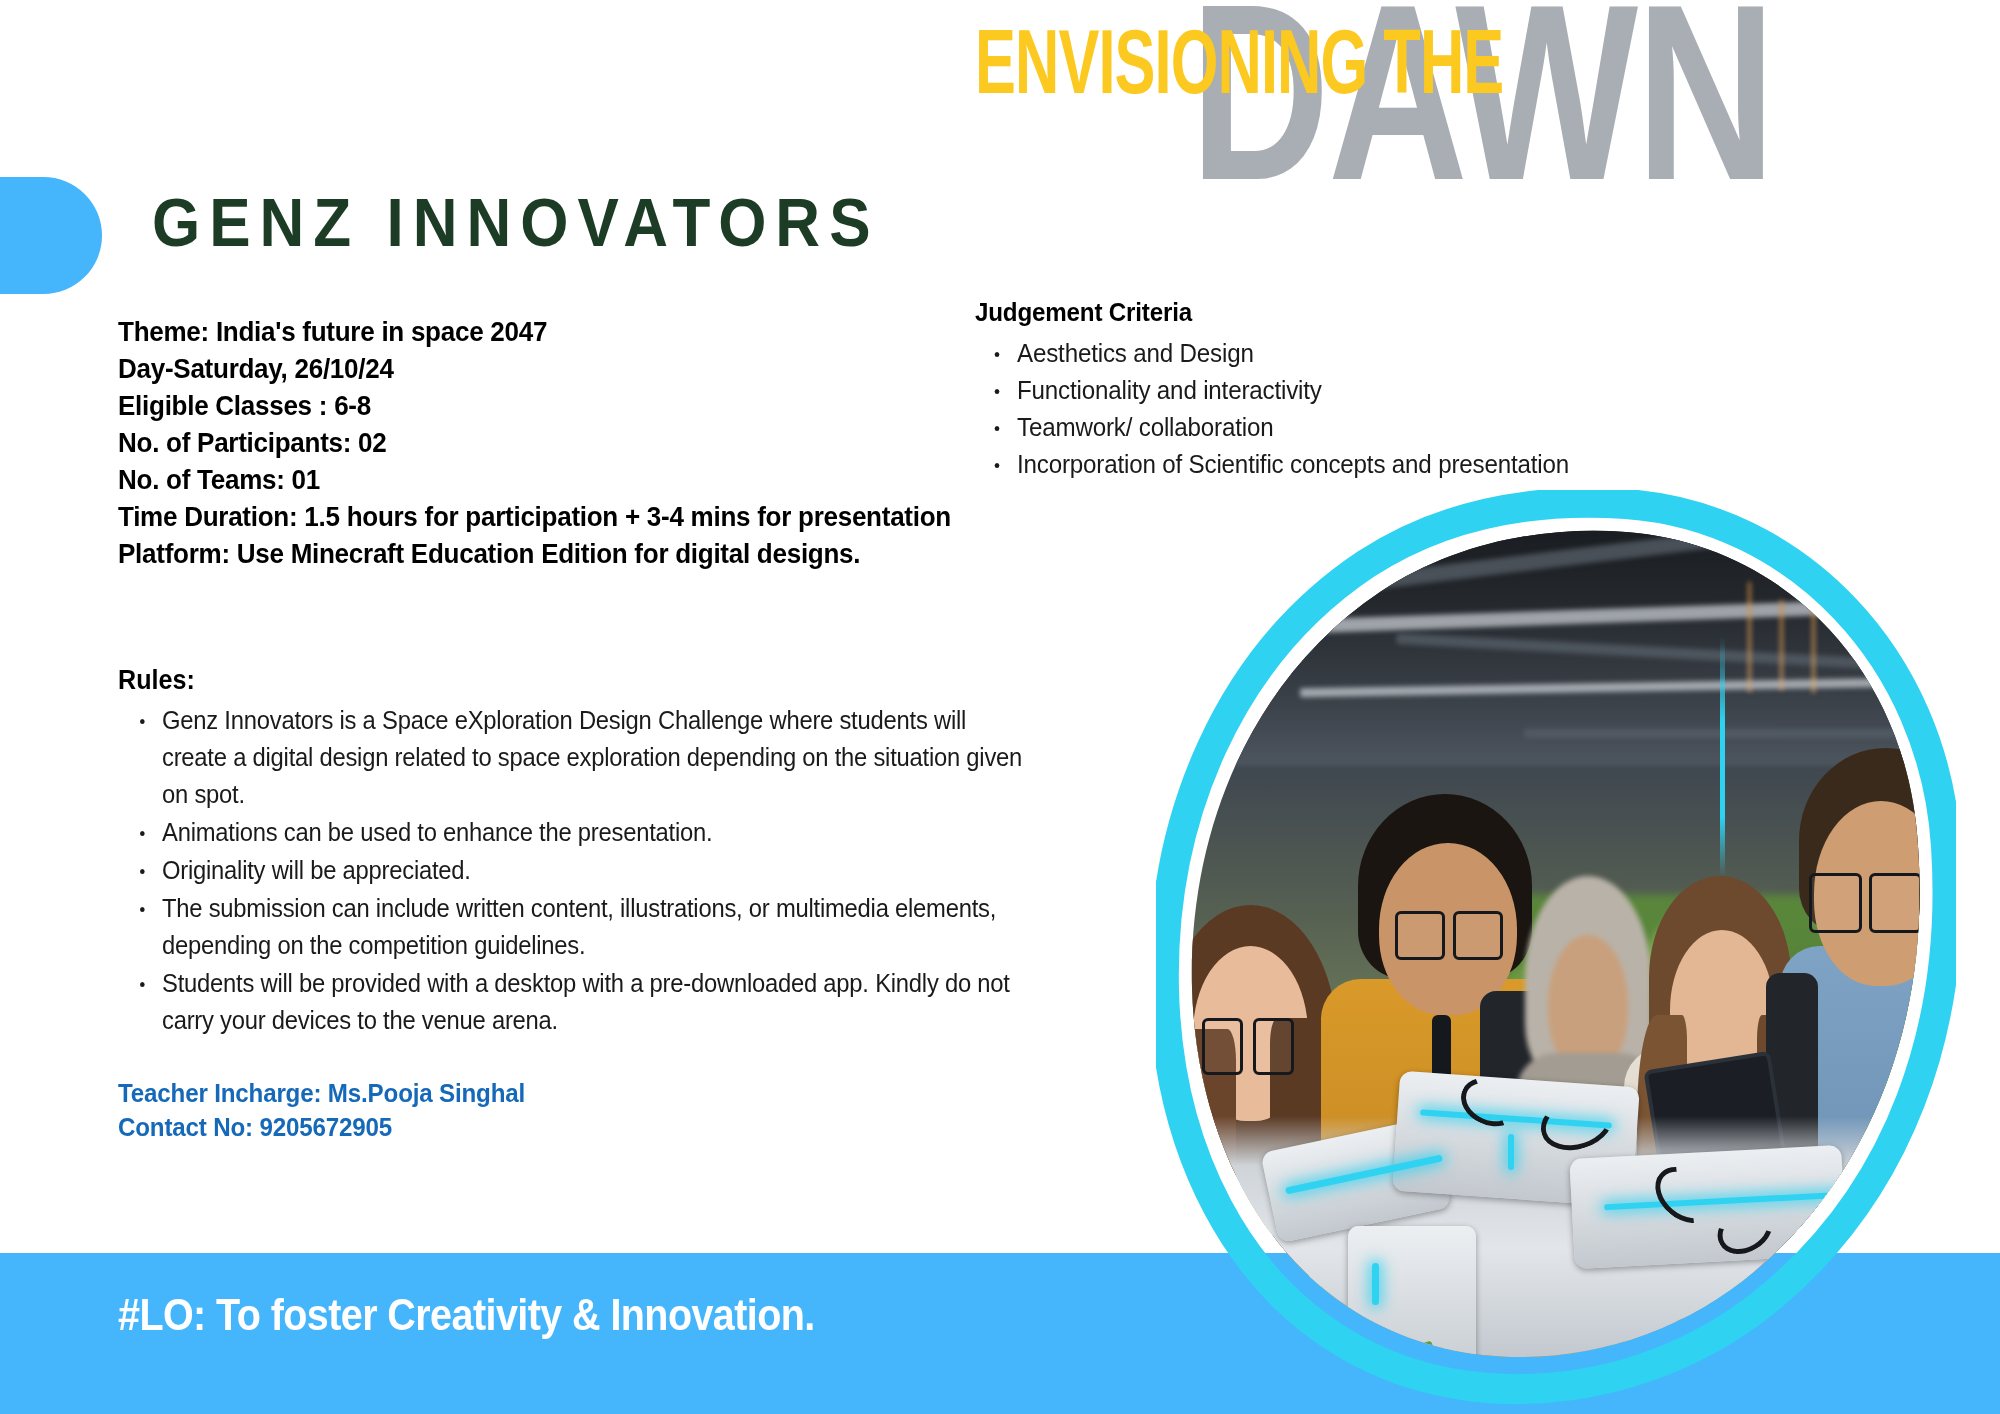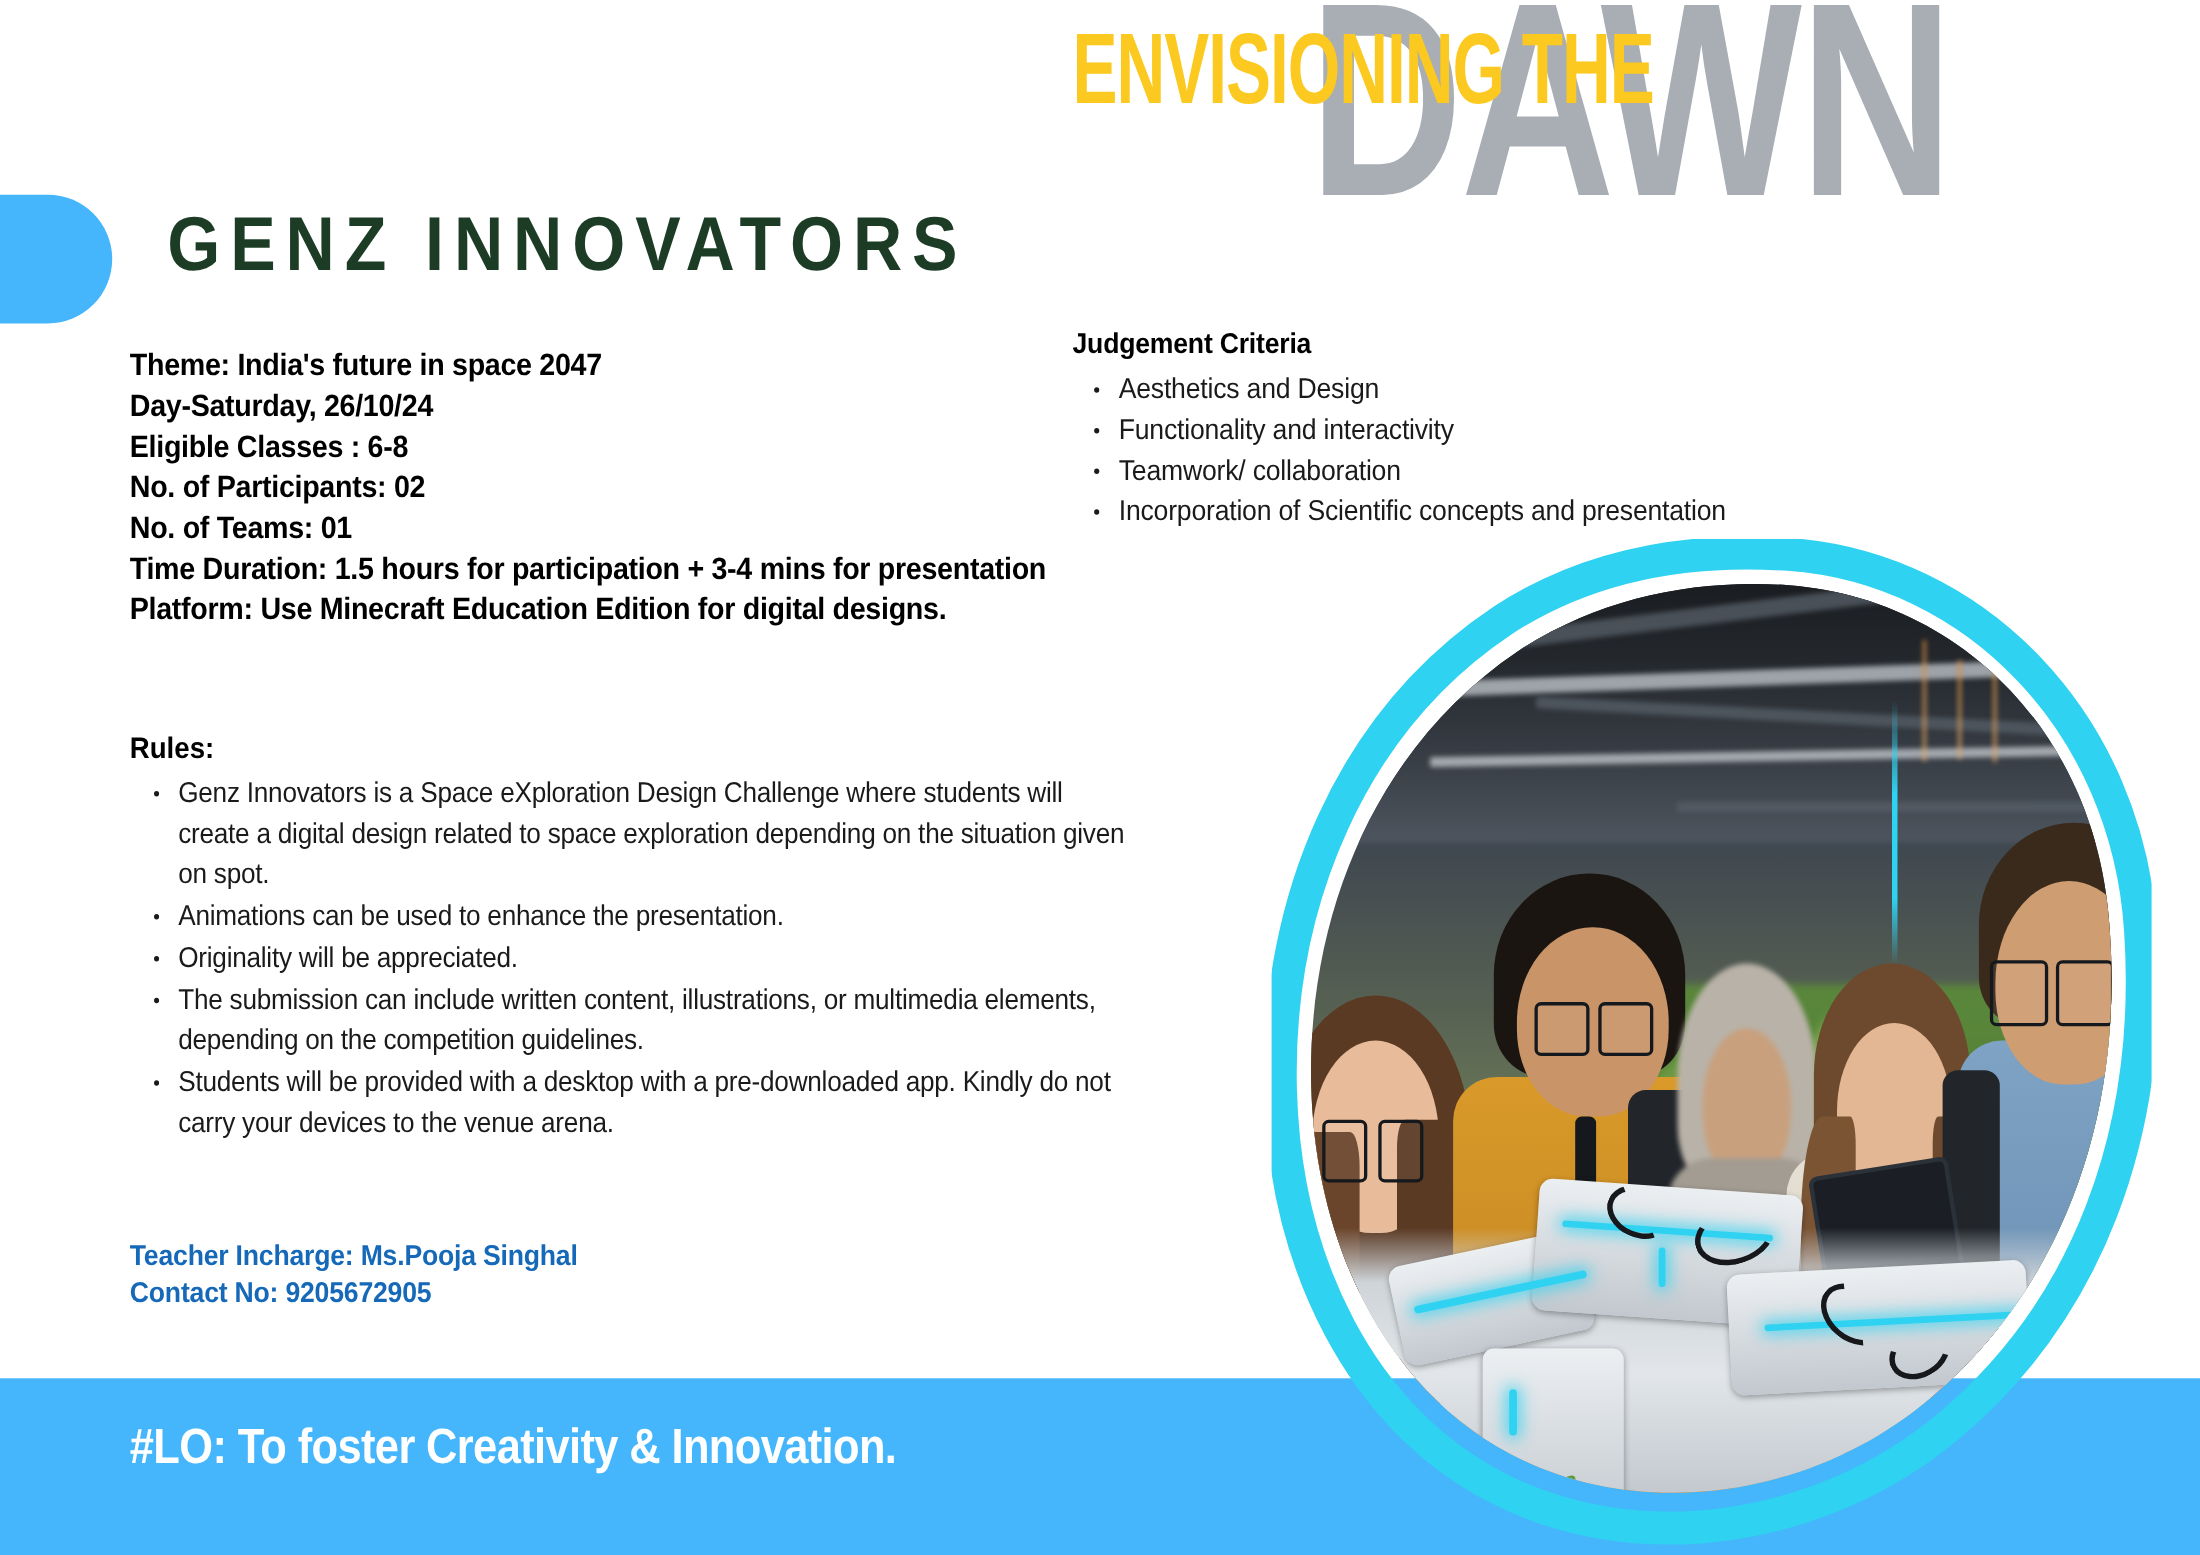--- a/index.html
+++ b/index.html
@@ -187,21 +187,21 @@
     top: 17px;
     width: 5px; height: 5px;
     border-radius: 50%;
     background: #1a1a1a;
   }
 
   
   .contact-block {
     position: absolute;
     left: 118px;
-    top: 1124px;
+    top: 1076px;
   }
   .contact-line {
     font-family: "Liberation Sans", sans-serif;
     font-weight: 700;
     font-size: 26px;
     line-height: 34px;
     color: #1569b8;
     letter-spacing: -0.2px;
     transform: scaleX(0.93);
     transform-origin: left center;

